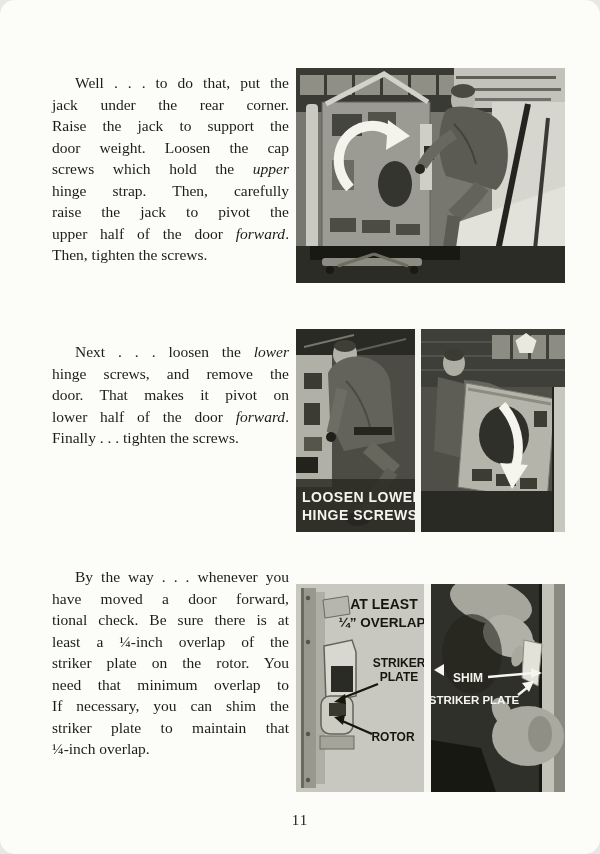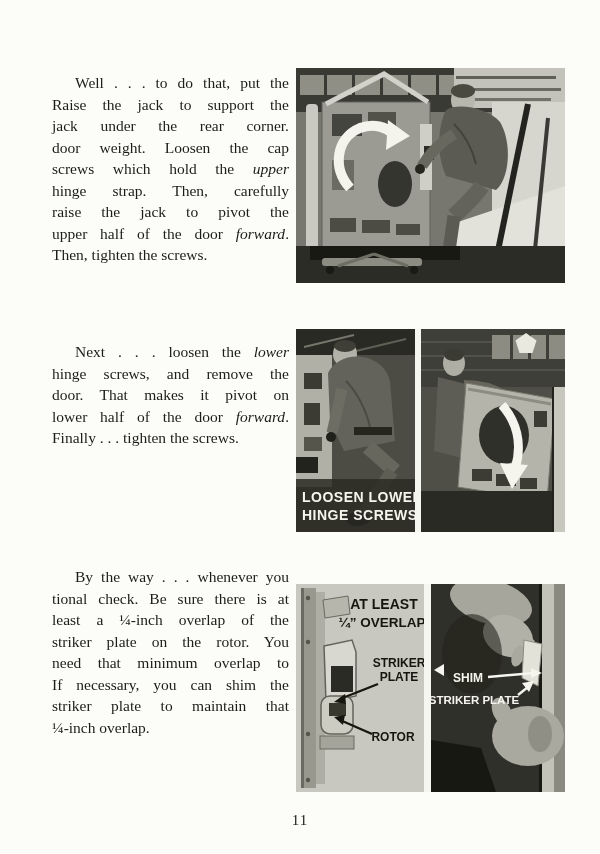--- a/index.html
+++ b/index.html
@@ -1,19 +1,19 @@
 <!DOCTYPE html>
 <html><head>
 <meta charset="utf-8">
 <style>
   html,body{margin:0;padding:0;background:#e8e8e4;}
   .page{
     position:relative; width:600px; height:854px;
     background:#fcfcf9; overflow:hidden;
-    font-family:"Liberation Serif", serif; color:#1c1c1a;
+    font-family:"Liberation Serif", serif; color:#1c1c1a;border-radius:15px;
   }
   .para{ position:absolute; left:52px; width:237px; font-size:15.5px; }
   .para .line{
     height:21.5px; line-height:21.5px;
     text-align:justify; text-align-last:justify; text-justify:inter-word;
     white-space:nowrap; overflow:visible;
   }
   .para .line.indent{ padding-left:23px; }
   .para .line.last{ text-align-last:left; }
   .para em{ }
@@ -26,38 +26,39 @@
     font-family:"Liberation Sans", sans-serif; font-weight:bold;
   }
 </style>
 </head>
 <body>
 
 <div class="page">
 
   <div class="para" style="top:72px">
       <div class="line indent"><span>Well . . . to do that, put the</span></div>
+      <div class="line"><span>jack under the rear corner.</span></div>
       <div class="line"><span>Raise the jack to support the</span></div>
-      <div class="line"><span>jack under the rear corner.</span></div>
       <div class="line"><span>door weight. Loosen the cap</span></div>
       <div class="line"><span>screws which hold the </span><em>upper</em></div>
       <div class="line"><span>hinge strap. Then, carefully</span></div>
       <div class="line"><span>raise the jack to pivot the</span></div>
       <div class="line"><span>upper half of the door </span><em>forward</em><span>.</span></div>
       <div class="line last"><span>Then, tighten the screws.</span></div>
     </div>
   <div class="para" style="top:341px">
       <div class="line indent"><span>Next . . . loosen the </span><em>lower</em></div>
       <div class="line"><span>hinge screws, and remove the</span></div>
       <div class="line"><span>door. That makes it pivot on</span></div>
       <div class="line"><span>lower half of the door </span><em>forward</em><span>.</span></div>
       <div class="line last"><span>Finally . . . tighten the screws.</span></div>
     </div>
   <div class="para" style="top:566px">
       <div class="line indent"><span>By the way . . . whenever you</span></div>
+      <div class="line"><span>have moved a door forward,</span></div>
       <div class="line"><span>tional check. Be sure there is at</span></div>
       <div class="line"><span>least a ¼-inch overlap of the</span></div>
       <div class="line"><span>striker plate on the rotor. You</span></div>
       <div class="line"><span>need that minimum overlap to</span></div>
       <div class="line"><span>If necessary, you can shim the</span></div>
       <div class="line"><span>striker plate to maintain that</span></div>
       <div class="line last"><span>¼-inch overlap.</span></div>
     </div>
 
   <svg class="photo" style="top:68px" width="269" height="215" viewBox="0 0 269 215">

